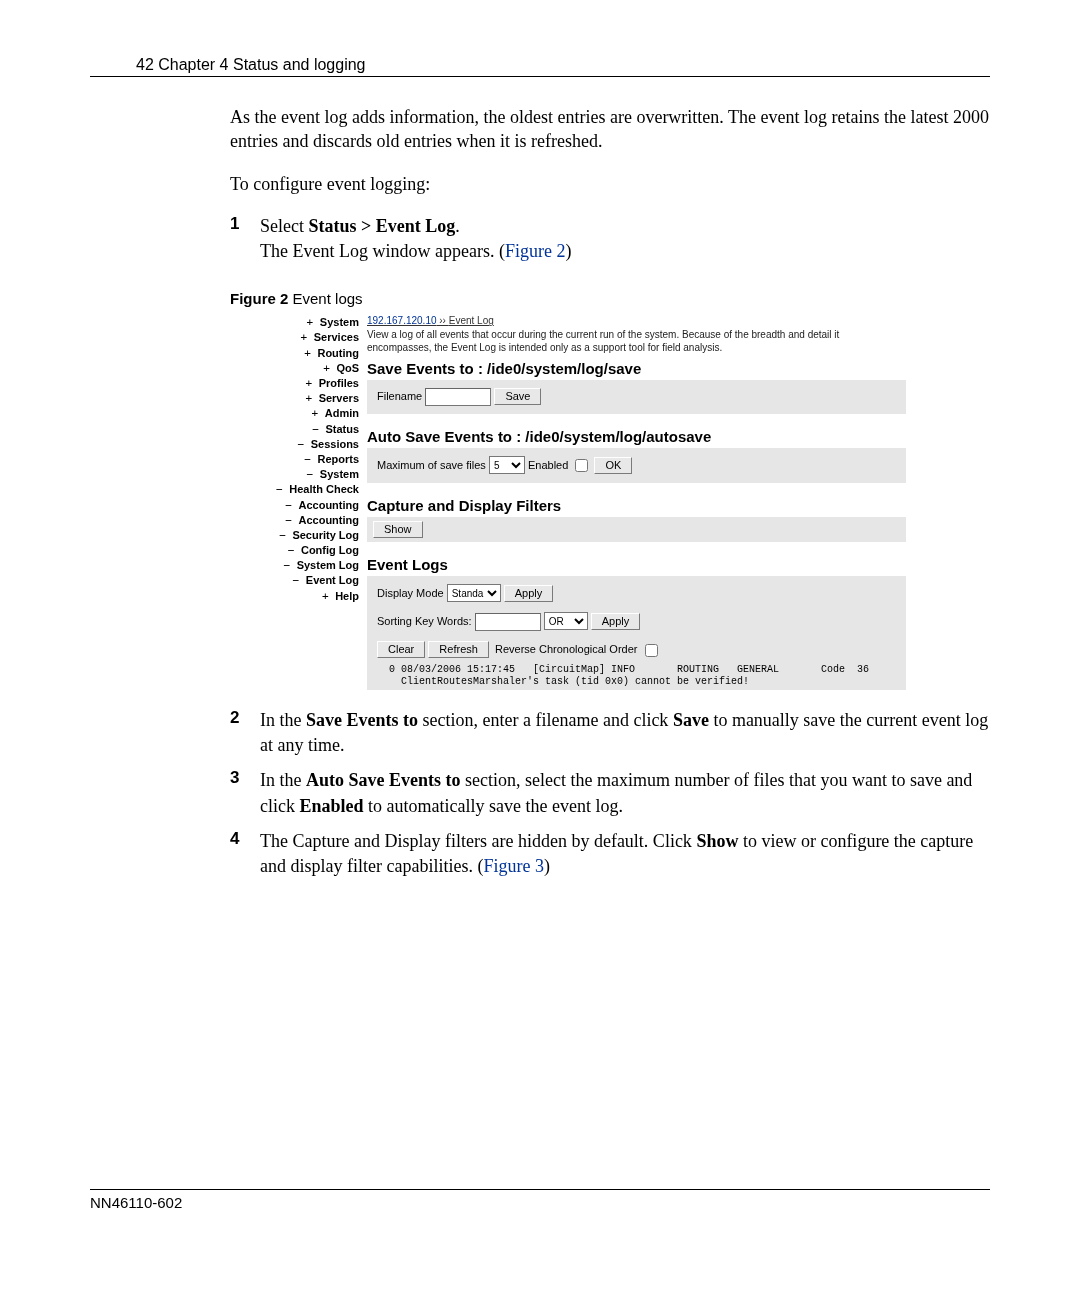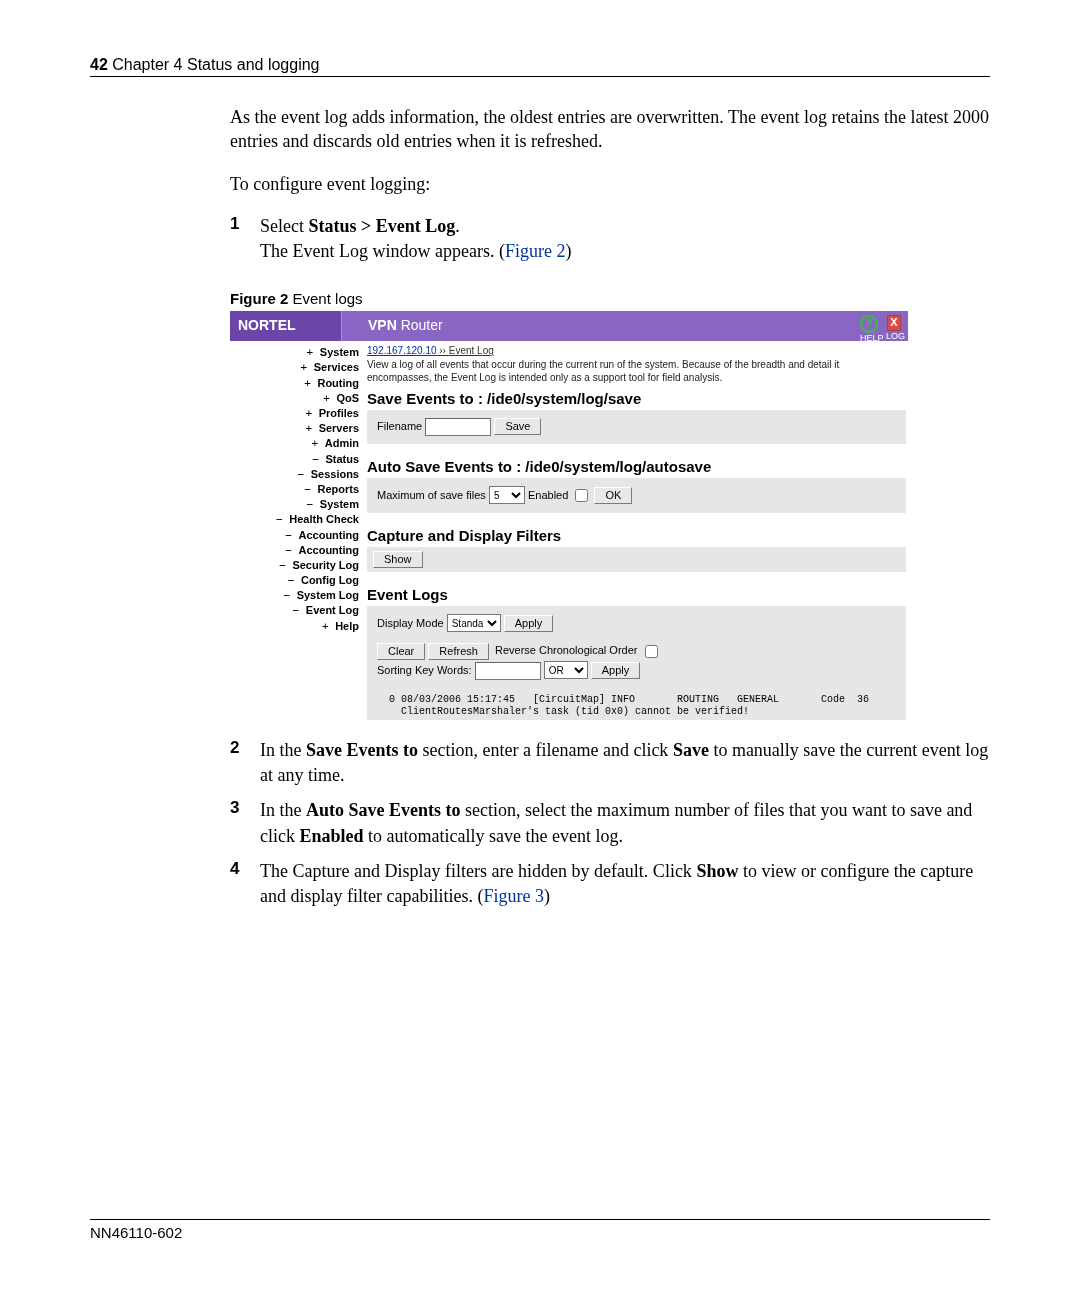--- a/index.html
+++ b/index.html
@@ -13,21 +13,22 @@
     box-sizing: border-box;
   }
   .page-header {
     font-family: Arial, Helvetica, sans-serif;
     font-size: 16px;
     padding-bottom: 2px;
     border-bottom: 1px solid #000;
     margin-bottom: 28px;
   }
   .page-header .pn {
-    font-weight: bold;
+    font-weight: normal;
+    margin-left: 46px;
   }
   .body-text {
     font-size: 18px;
     line-height: 1.35;
     margin-left: 140px;
     margin-bottom: 18px;
   }
   .step {
     display: flex;
     margin-left: 140px;
@@ -197,30 +198,20 @@
     <span>Select </span><b>Status &gt; Event Log</b><span>.</span><br>
     <span>The Event Log window appears. (</span><span class="xref">Figure 2</span><span>)</span>
   </div>
 </div>
 
 <div class="fig-caption">
   <span class="fc-label">Figure 2</span><span>   Event logs</span>
 </div>
 
 <div class="figure">
-  <div class="shot-header">
-    <div class="shot-logo">NORTEL</div>
-    <div class="shot-title">
-      <span>VPN </span><span class="thin">Router</span>
-    </div>
-    <div class="shot-icons">
-      <div class="ic ic-help"><span class="circ">?</span><div>HELP</div></div>
-      <div class="ic ic-log"><span class="sq">X</span><div>LOG</div></div>
-    </div>
-  </div>
   <div class="shot-body">
     <div class="sidebar">
       <div class="si plus"><b>System</b></div>
       <div class="si plus"><b>Services</b></div>
       <div class="si plus"><b>Routing</b></div>
       <div class="si plus"><b>QoS</b></div>
       <div class="si plus"><b>Profiles</b></div>
       <div class="si plus"><b>Servers</b></div>
       <div class="si plus"><b>Admin</b></div>
       <div class="si minus"><b>Status</b></div>
@@ -263,32 +254,32 @@
         <button class="btn">Show</button>
       </div>
 
       <div class="section-label" style="margin-top:14px">Event Logs</div>
       <div class="gray-box" style="padding-bottom:2px">
         <div style="margin-bottom:10px">
           <span>Display Mode</span>
           <select class="sel" style="width:54px"><option>Standard</option></select>
           <button class="btn">Apply</button>
         </div>
+        <div style="margin-bottom:10px">
+          <span>Sorting Key Words:</span>
+          <input class="txtinput" style="width: 60px;">
+          <select class="sel" style="width:44px"><option>OR</option></select>
+          <button class="btn">Apply</button>
+        </div>
         <div>
           <button class="btn">Clear</button>
           <button class="btn">Refresh</button>
           &nbsp;<span>Reverse Chronological Order</span>
           <input type="checkbox" class="cb" style="">
         </div>
-        <div style="margin-bottom:10px">
-          <span>Sorting Key Words:</span>
-          <input class="txtinput" style="width: 60px;">
-          <select class="sel" style="width:44px"><option>OR</option></select>
-          <button class="btn">Apply</button>
-        </div>
         <div class="log-pre">  0 08/03/2006 15:17:45   [CircuitMap] INFO       ROUTING   GENERAL       Code  36
     ClientRoutesMarshaler's task (tid 0x0) cannot be verified!</div>
       </div>
     </div>
   </div>
 </div>
 
 <div style="height:14px"></div>
 
 <div class="step">

